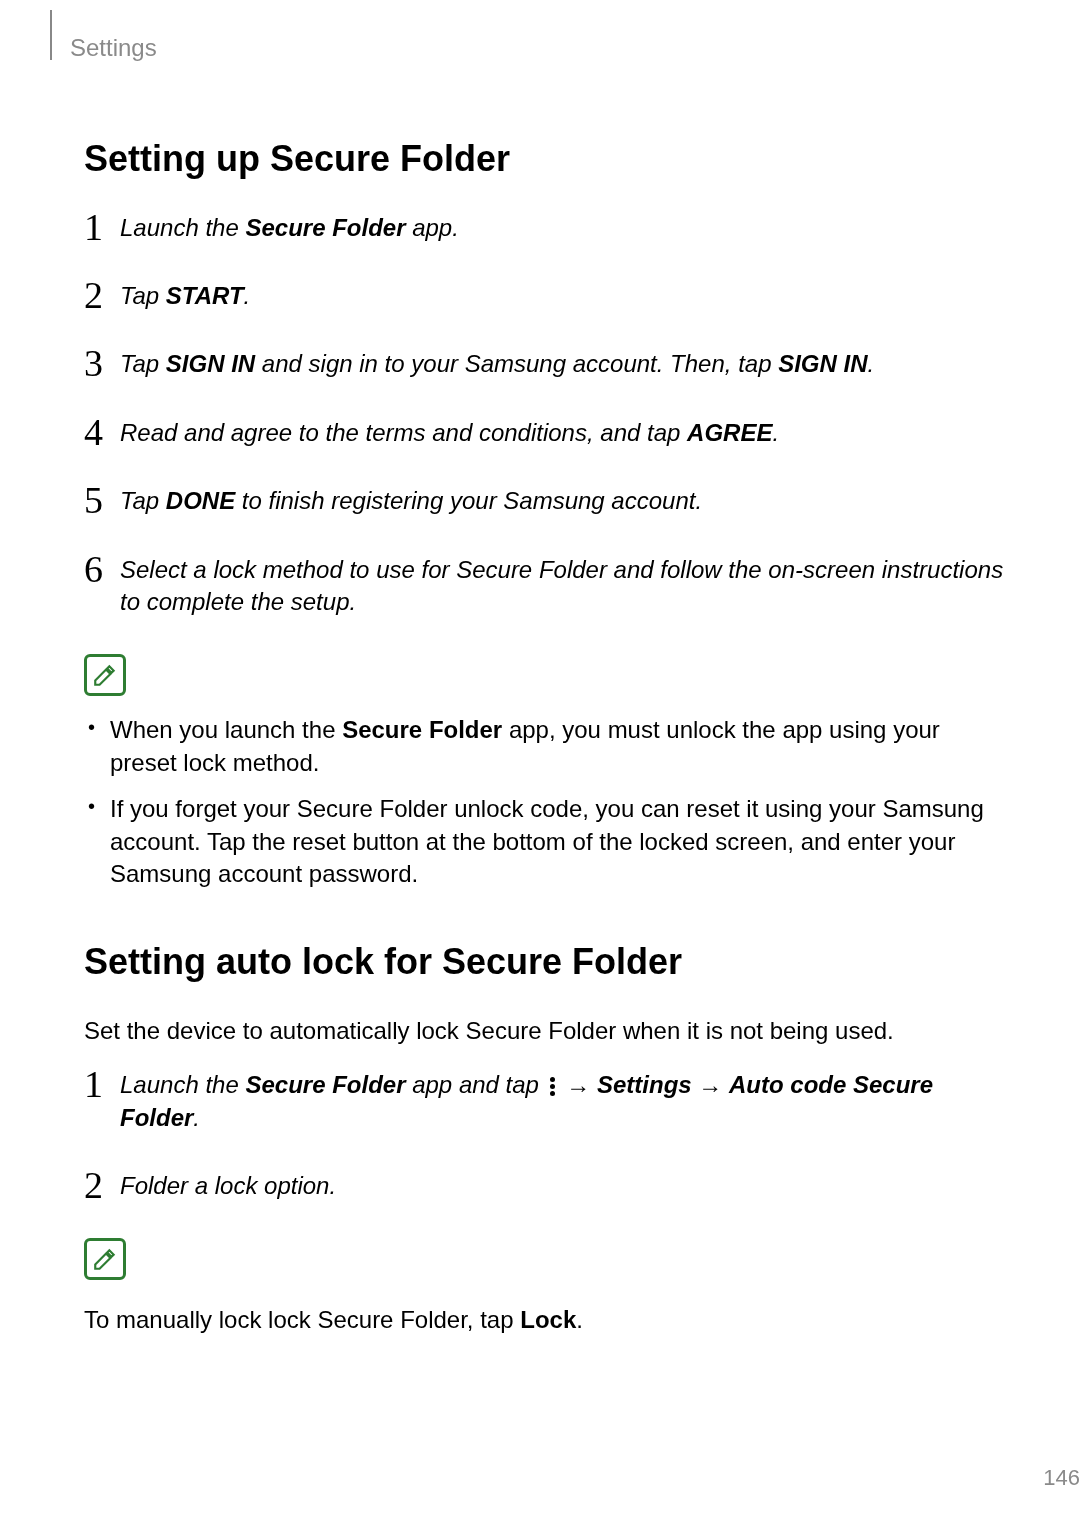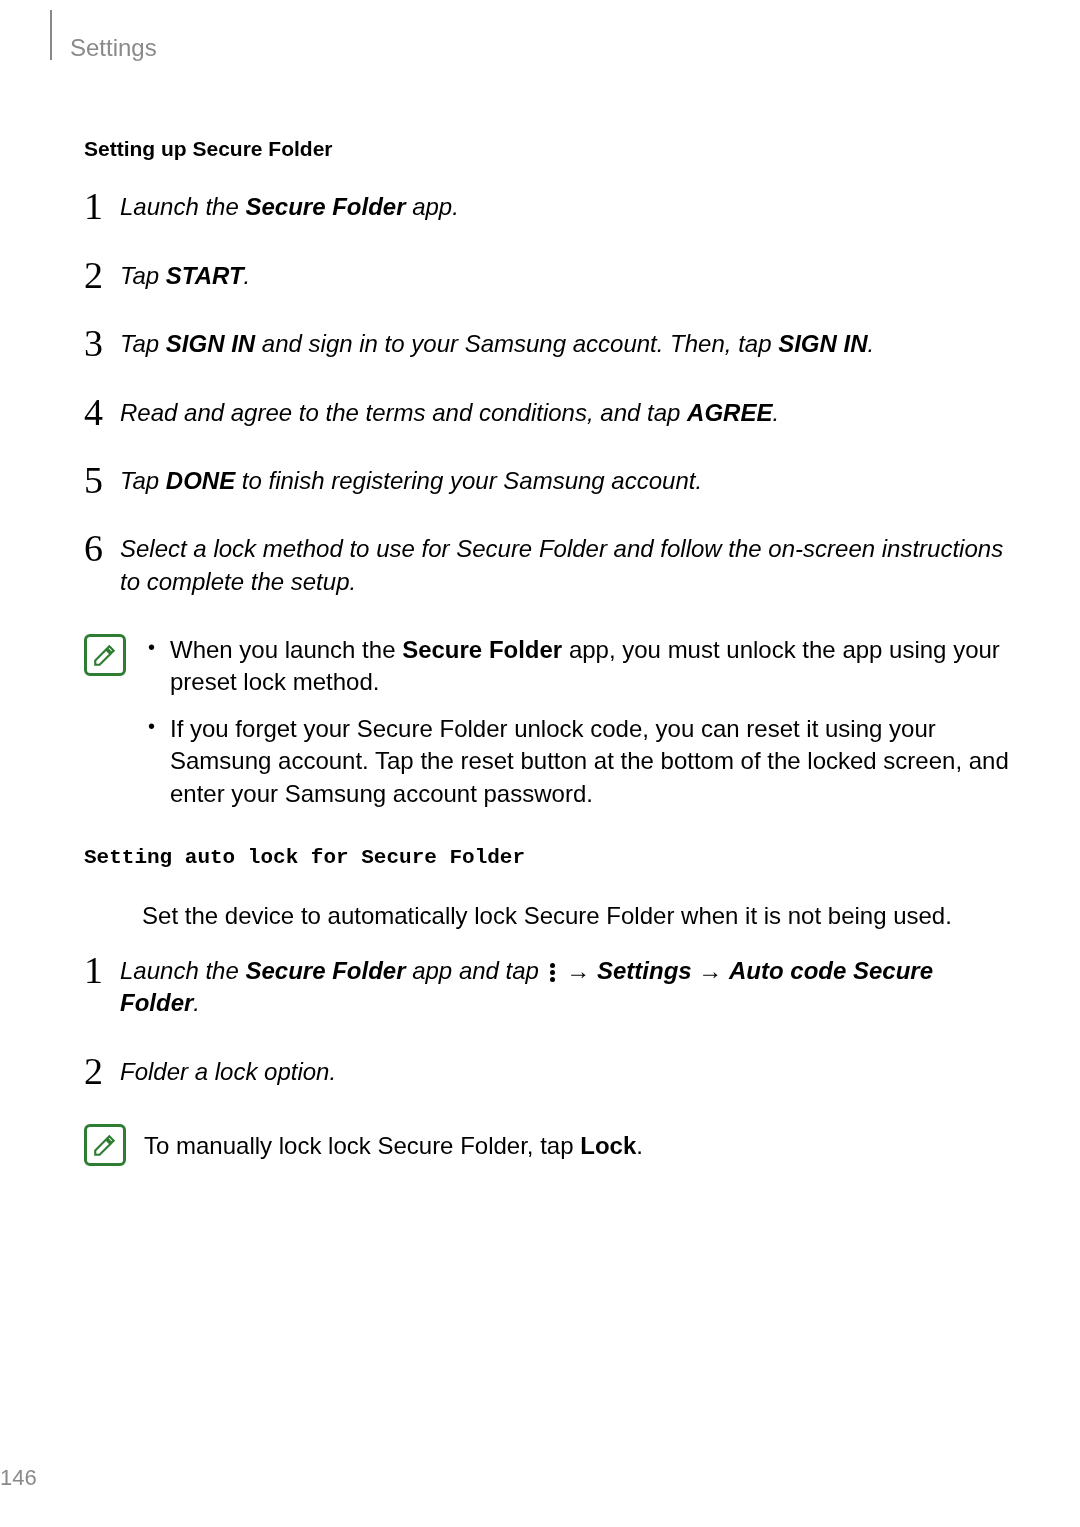--- a/index.html
+++ b/index.html
@@ -34,21 +34,21 @@
     left: 70px;
     top: 32px;
     color: #8a8a8a;
     font-size: 24px;
   }
   .content {
     padding-top: 75px;
   }
   .section-title {
     font-weight: 700;
-    font-size: 21px;
+    font-size: 36px;
     margin: 30px 0 28px 0;
   }
   .step {
     display: flex;
     margin-bottom: 26px;
   }
   .step-num {
     width: 36px;
     flex: 0 0 36px;
     font-family: Georgia, 'Times New Roman', serif;
@@ -61,21 +61,20 @@
   .step-body {
     flex: 1;
   }
   .step-body p {
     margin: 0 0 10px 0;
     font-style: italic;
   }
   .bold { font-weight: 700; }
   .intro-para {
     margin: 0 0 22px 0;
-    text-align: center;
   }
   .arrow { font-family: Arial, sans-serif; }
   .more-icon {
     display: inline-block;
     width: 14px;
     vertical-align: middle;
     text-align: center;
     line-height: 4px;
     font-size: 0;
   }
@@ -83,20 +82,21 @@
     display: block;
     width: 5px;
     height: 5px;
     background: #000;
     border-radius: 50%;
     margin: 2px auto;
   }
   .note-block {
     display: flex;
     margin: 8px 0 6px 0;
+    flex-direction: column;
   }
   .note-icon-cell {
     width: 60px;
     flex: 0 0 60px;
   }
   .note-icon {
     width: 42px;
     height: 42px;
     border: 3px solid #2e7d32;
     border-radius: 6px;
@@ -132,21 +132,21 @@
   }
   .single-note {
     flex: 1;
     padding-top: 6px;
   }
   .page-number {
     position: absolute;
     bottom: 34px;
     left: 0;
     width: 1080px;
-    text-align: left;
+    text-align: right;
     color: #8a8a8a;
     font-size: 22px;
   }
 </style>
 </head>
 <body>
 
 <div class="page">
   <div class="header-rule"></div>
   <div class="header-label">Settings</div>
@@ -220,21 +220,21 @@
           <li>
             <span>When you launch the </span><span class="bold">Secure Folder</span><span> app, you must unlock the app using your preset lock method.</span>
           </li>
           <li>
             <span>If you forget your Secure Folder unlock code, you can reset it using your Samsung account. Tap the reset button at the bottom of the locked screen, and enter your Samsung account password.</span>
           </li>
         </ul>
       </div>
     </div>
 
-    <div class="section-title" style="margin-top:20px;font-family:Liberation Mono, monospace;">Setting auto lock for Secure Folder</div>
+    <div class="section-title" style="margin-top:34px;">Setting auto lock for Secure Folder</div>
 
     <p class="intro-para">Set the device to automatically lock Secure Folder when it is not being used.</p>
 
     <div class="step">
       <div class="step-num">1</div>
       <div class="step-body">
         <p>
           <span>Launch the </span><span class="bold">Secure Folder</span><span> app and tap </span><span class="more-icon"><span></span><span></span><span></span></span><span class="arrow"> → </span><span class="bold">Settings</span><span class="arrow"> → </span><span class="bold">Auto code Secure Folder</span><span>.</span>
         </p>
       </div>

